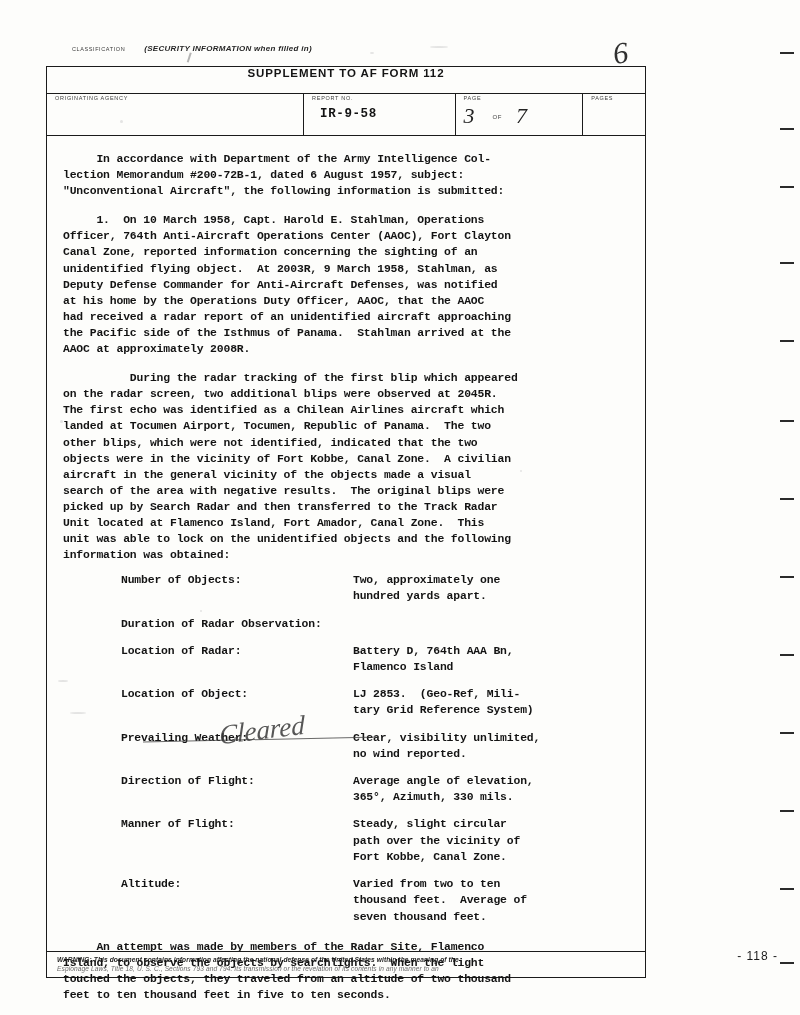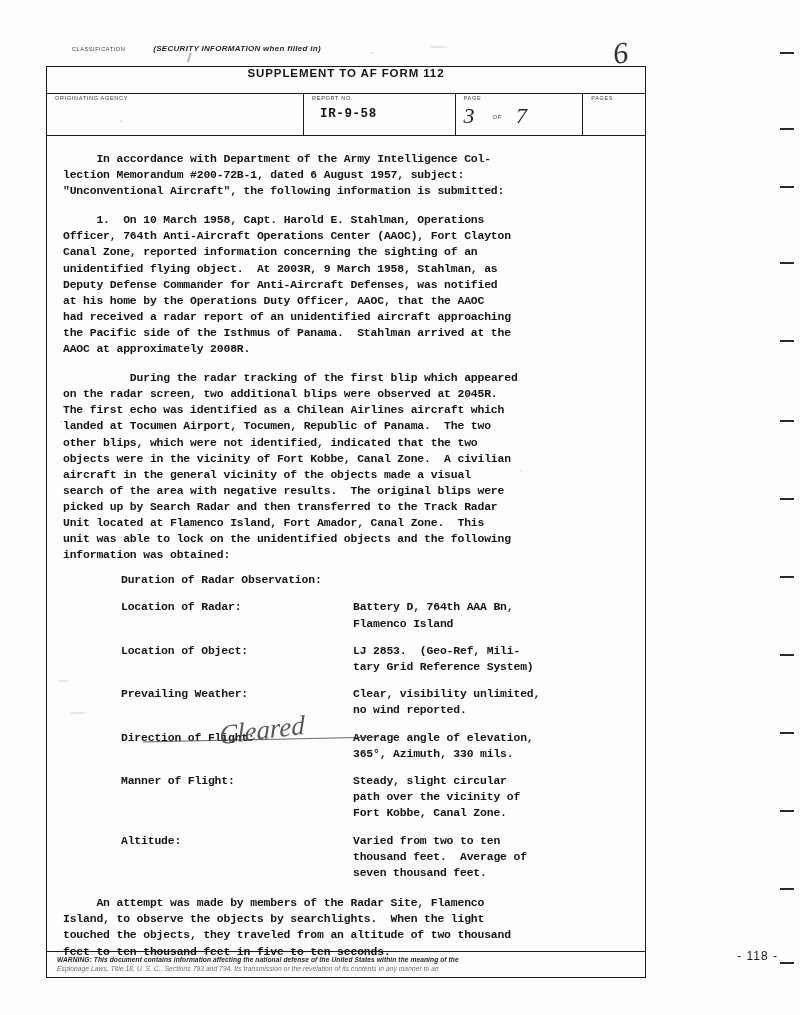--- a/index.html
+++ b/index.html
@@ -75,21 +75,21 @@
     background: transparent;
     box-sizing: border-box;
   }
 
   .classif-row {
     position: absolute;
     left: 48px;
     top: 40px;
     width: 600px;
     display: flex;
-    gap: 28px;
+    gap: 19px;
     font-family: "Liberation Sans", sans-serif;
   }
   .classif-left {
     font-size: 5.5px;
     letter-spacing: .6px;
     color: #3b3b3b;
     padding-left: 24px;
     padding-top: 6px;
   }
   .classif-right {
@@ -364,20 +364,25 @@
 objects were in the vicinity of Fort Kobbe, Canal Zone.  A civilian
 aircraft in the general vicinity of the objects made a visual
 search of the area with negative results.  The original blips were
 picked up by Search Radar and then transferred to the Track Radar
 Unit located at Flamenco Island, Fort Amador, Canal Zone.  This
 unit was able to lock on the unidentified objects and the following
 information was obtained:</div>
 
       <div class="qa-list">
 
+        <div class="qa-row">
+          <div class="qa-label">Number of Objects:</div>
+          <div class="qa-value">Two, approximately one
+hundred yards apart.</div>
+        </div>
 
         <div class="qa-row">
           <div class="qa-label">Duration of Radar Observation:</div>
         </div>
 
         <div class="qa-row">
           <div class="qa-label">Location of Radar:</div>
           <div class="qa-value">Battery D, 764th AAA Bn,
 Flamenco Island</div>
         </div>

